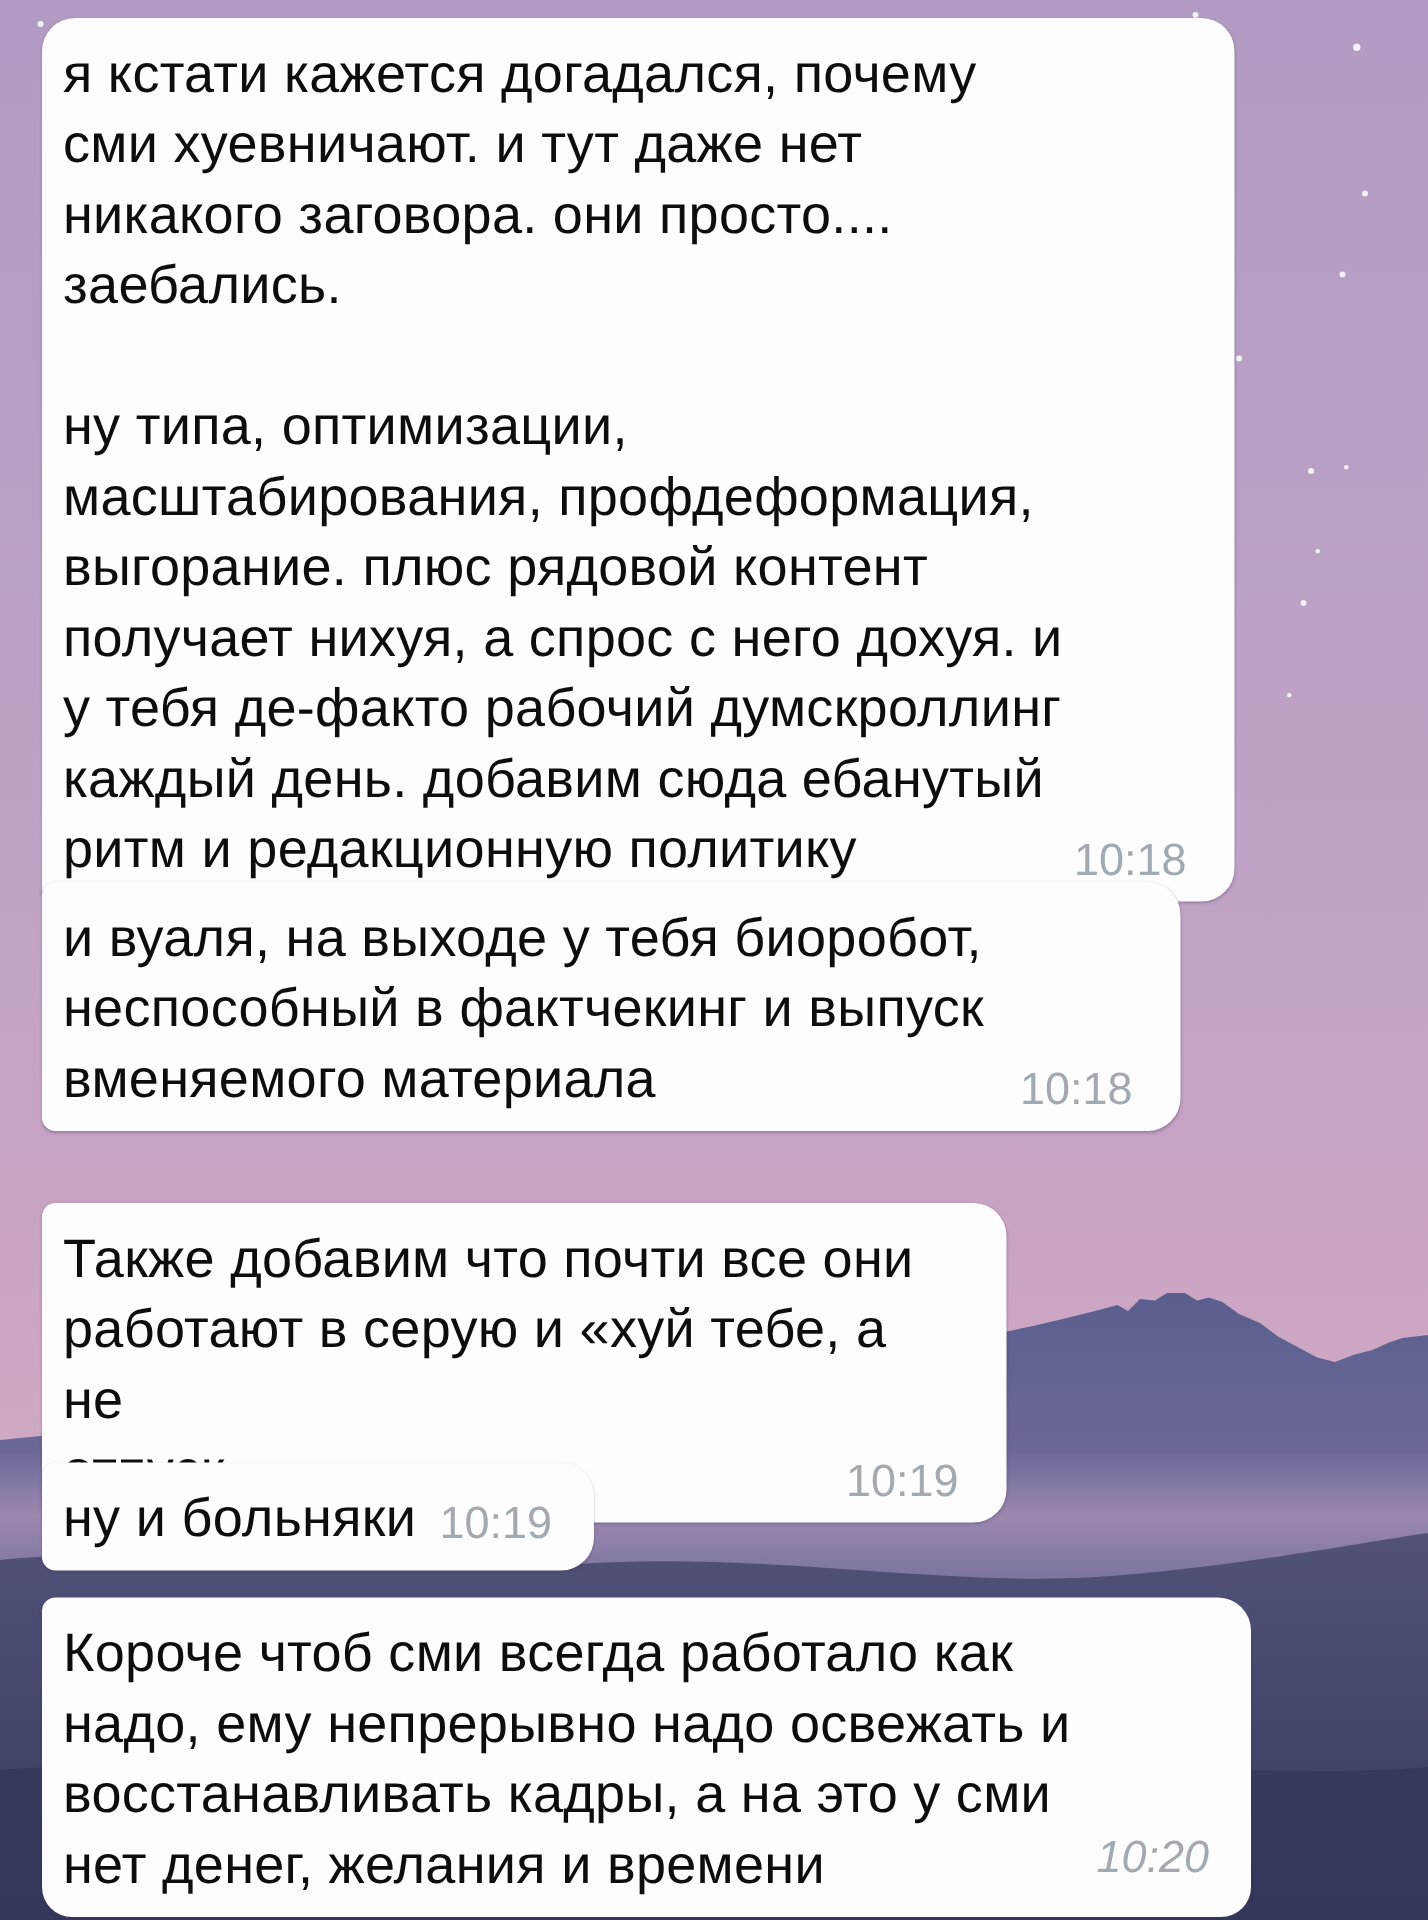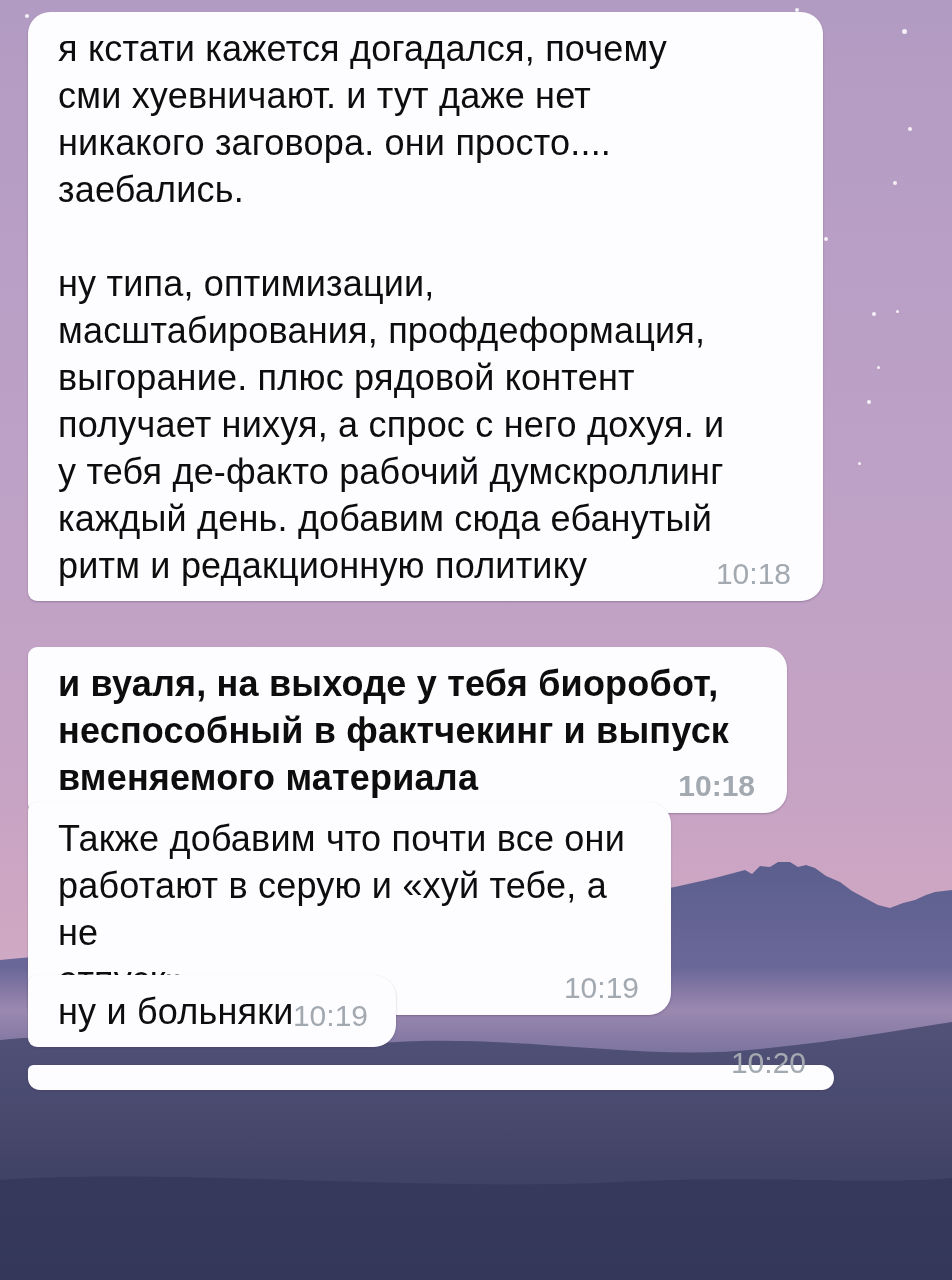--- a/index.html
+++ b/index.html
@@ -22,39 +22,39 @@
       var(--sky-bottom) 100%);
   }
   .mountains{position:absolute;left:0;top:850px;width:952px;height:430px;}
   .star{position:absolute;border-radius:50%;background:#fff;opacity:.85;}
   
   .bubble{
     position:absolute;left:28px;
     background:var(--bubble);
     box-shadow:0 1px 2px rgba(70,50,90,.35);
     box-sizing:border-box;
-    padding:13px 30px 12px 30px;
+    padding:13px 30px 12px 14px;
   }
   .msg-text{
     white-space:pre-line;
     font-size:36px;line-height:47px;
     color:var(--text);
     letter-spacing:.2px;
   }
   .msg-time{
     position:absolute;right:32px;bottom:10px;
     font-size:30px;color:var(--timestamp);
   }
   .b1{top:12px;  width:795px; border-radius:22px 22px 22px 9px;}
-  .b2{top:647px; width:759px; border-radius:9px 22px 22px 9px;font-weight:bold;}
+  .b2{top:588px; width:759px; border-radius:9px 22px 22px 9px;}
   .b3{top:802px; width:643px; border-radius:9px 22px 22px 9px;}
   .b4{top:975px; width:368px; border-radius:9px 22px 22px 9px;}
   .b4 .msg-time{right:28px;bottom:14px;}
   .b5{top:1065px;width:806px; border-radius:9px 22px 20px 20px;}
-  .b5 .msg-time{right:28px;bottom:10px;}
+  .b5 .msg-time{right:28px;bottom:22px;font-style:italic;}
 </style>
 </head>
 <body>
 
 <div class="screen" style="--bubble: #fdfdff; --text: #0d0d0d; --timestamp: #a3a9b0; --sky-top: #b29bc2; --sky-bottom: #d2abc4;">
 
   <div class="wallpaper">
     <svg class="mountains" viewBox="0 0 952 430" preserveAspectRatio="none">
       <defs>
         <linearGradient id="farGrad" x1="0" y1="0" x2="0" y2="1">
@@ -131,16 +131,20 @@
 отпуск»</div>
     <span class="msg-time">10:19</span>
   </div>
 
   <div class="bubble b4">
     <div class="msg-text">ну и больняки</div>
     <span class="msg-time">10:19</span>
   </div>
 
   <div class="bubble b5">
+    <div class="msg-text">Короче чтоб сми всегда работало как
+надо, ему непрерывно надо освежать и
+восстанавливать кадры, а на это у сми
+нет денег, желания и времени</div>
     <span class="msg-time">10:20</span>
   </div>
 
 </div>
 
 </body></html>

